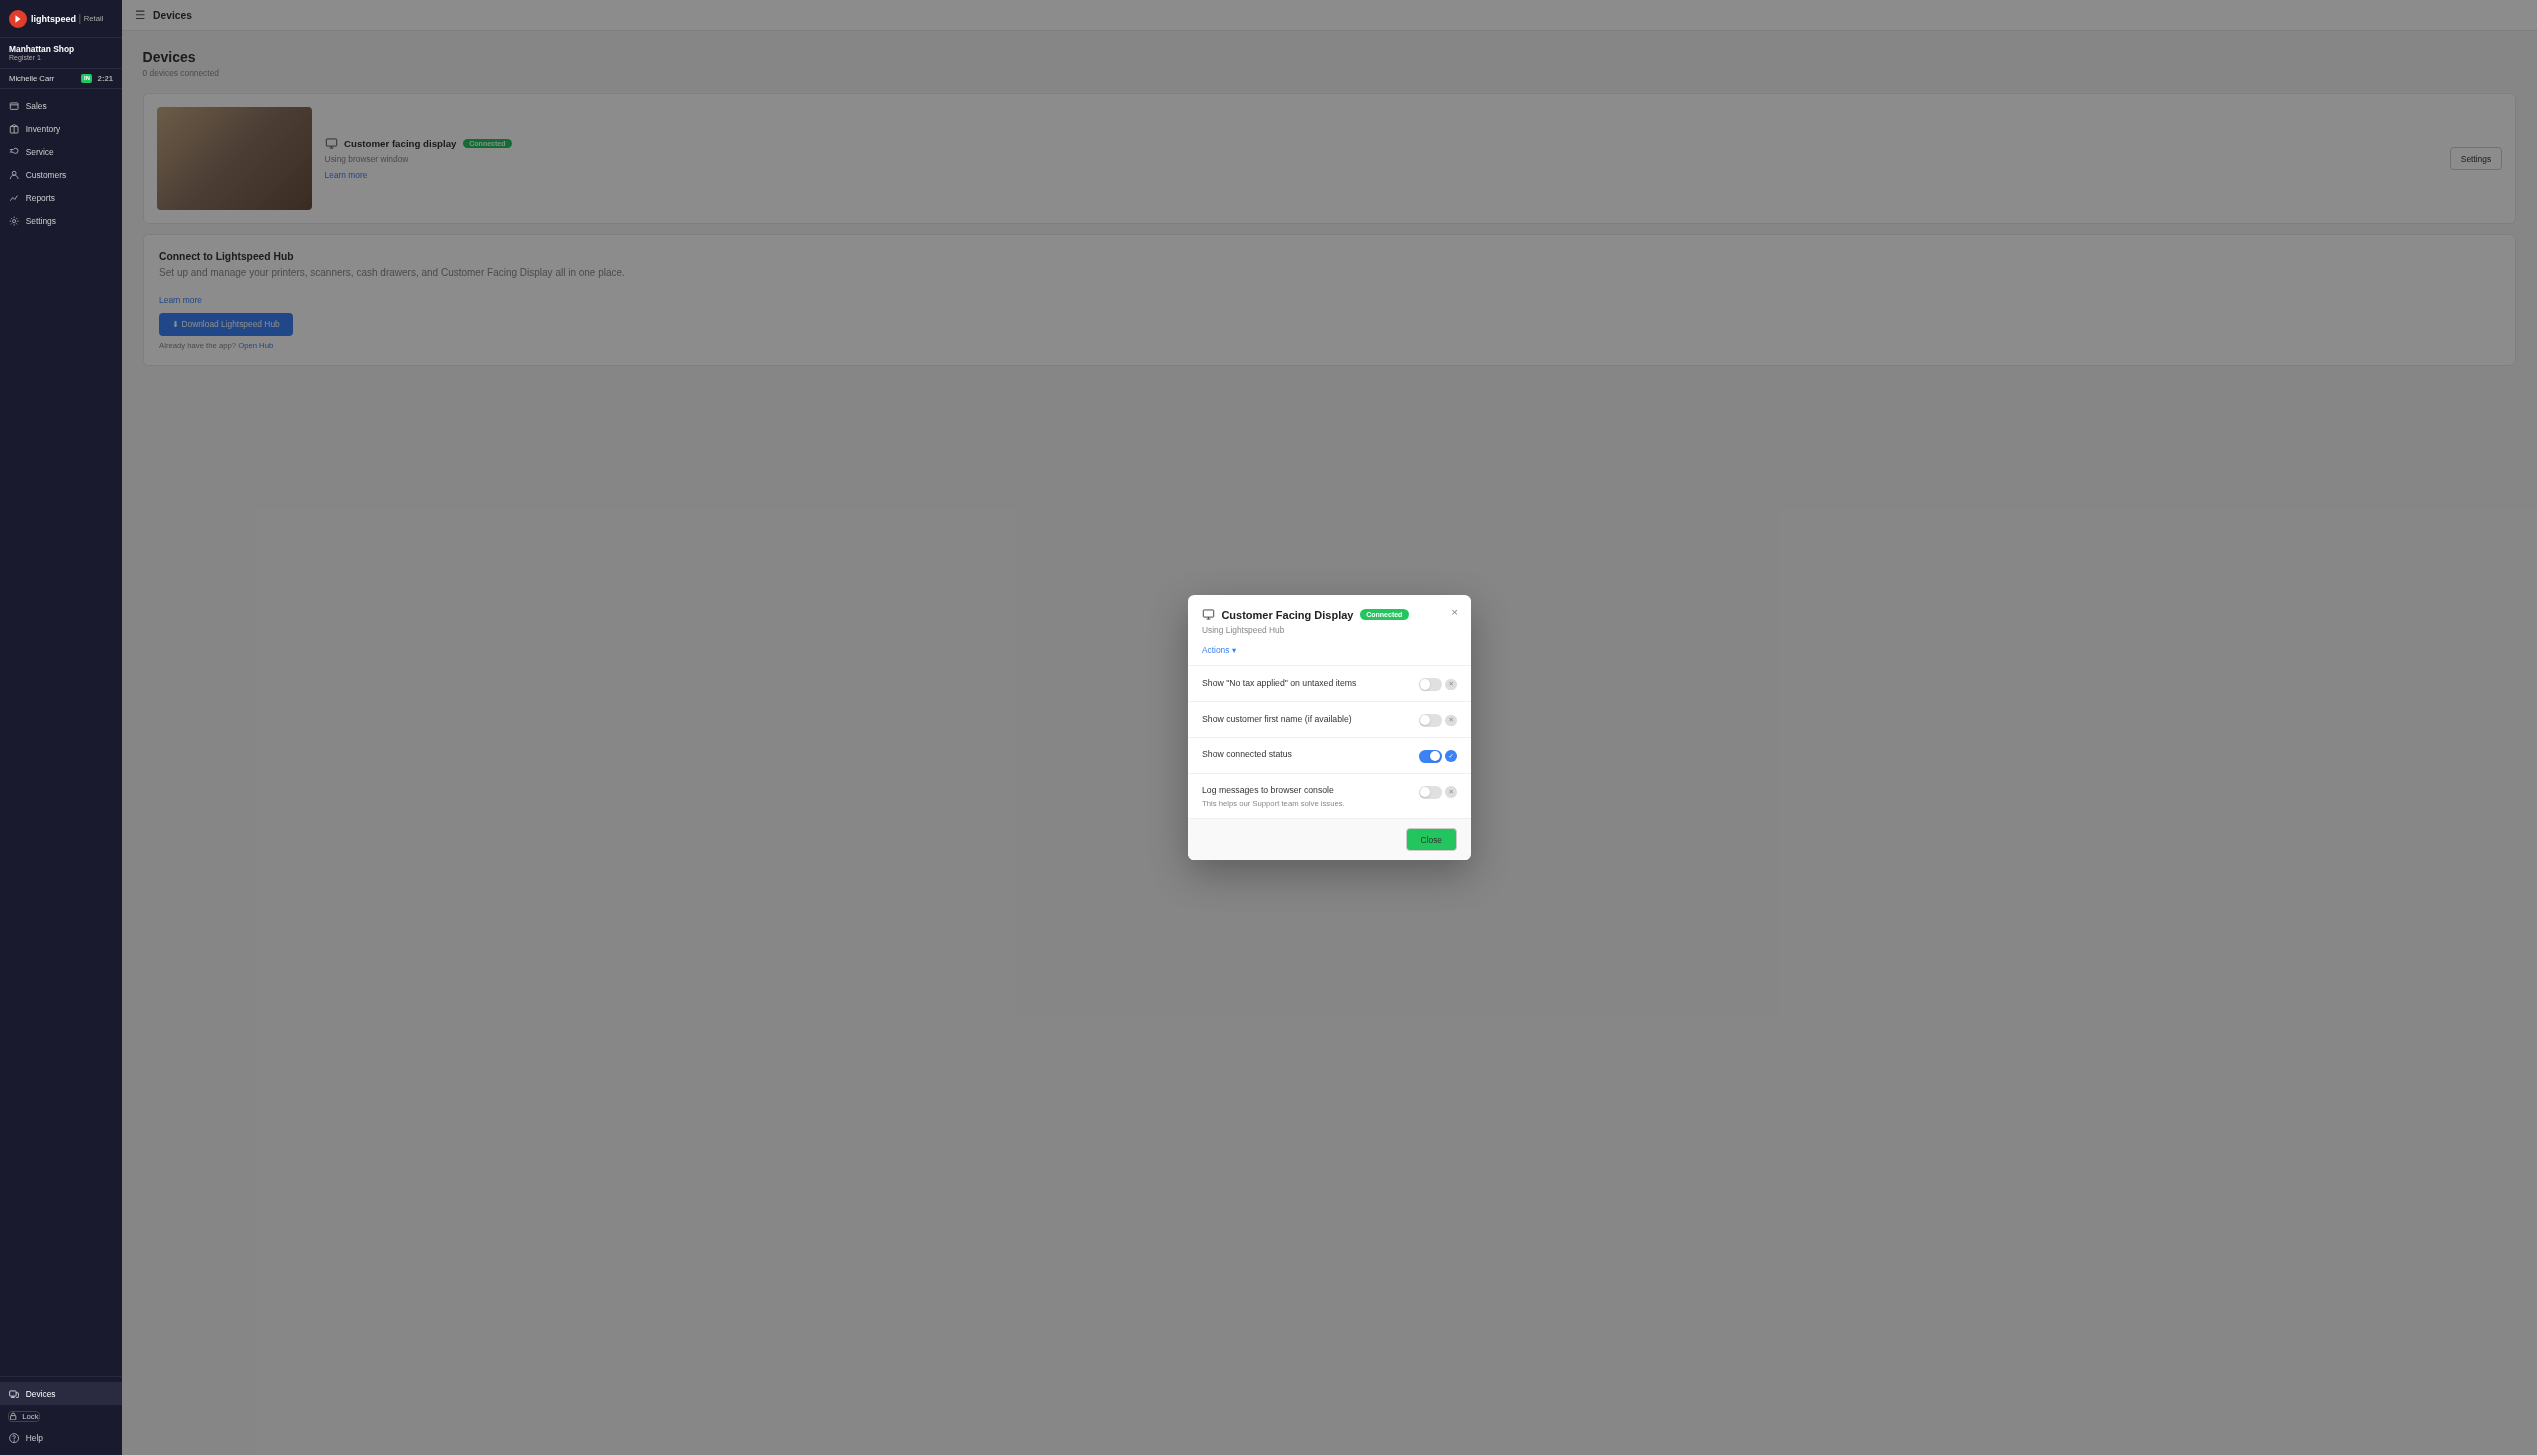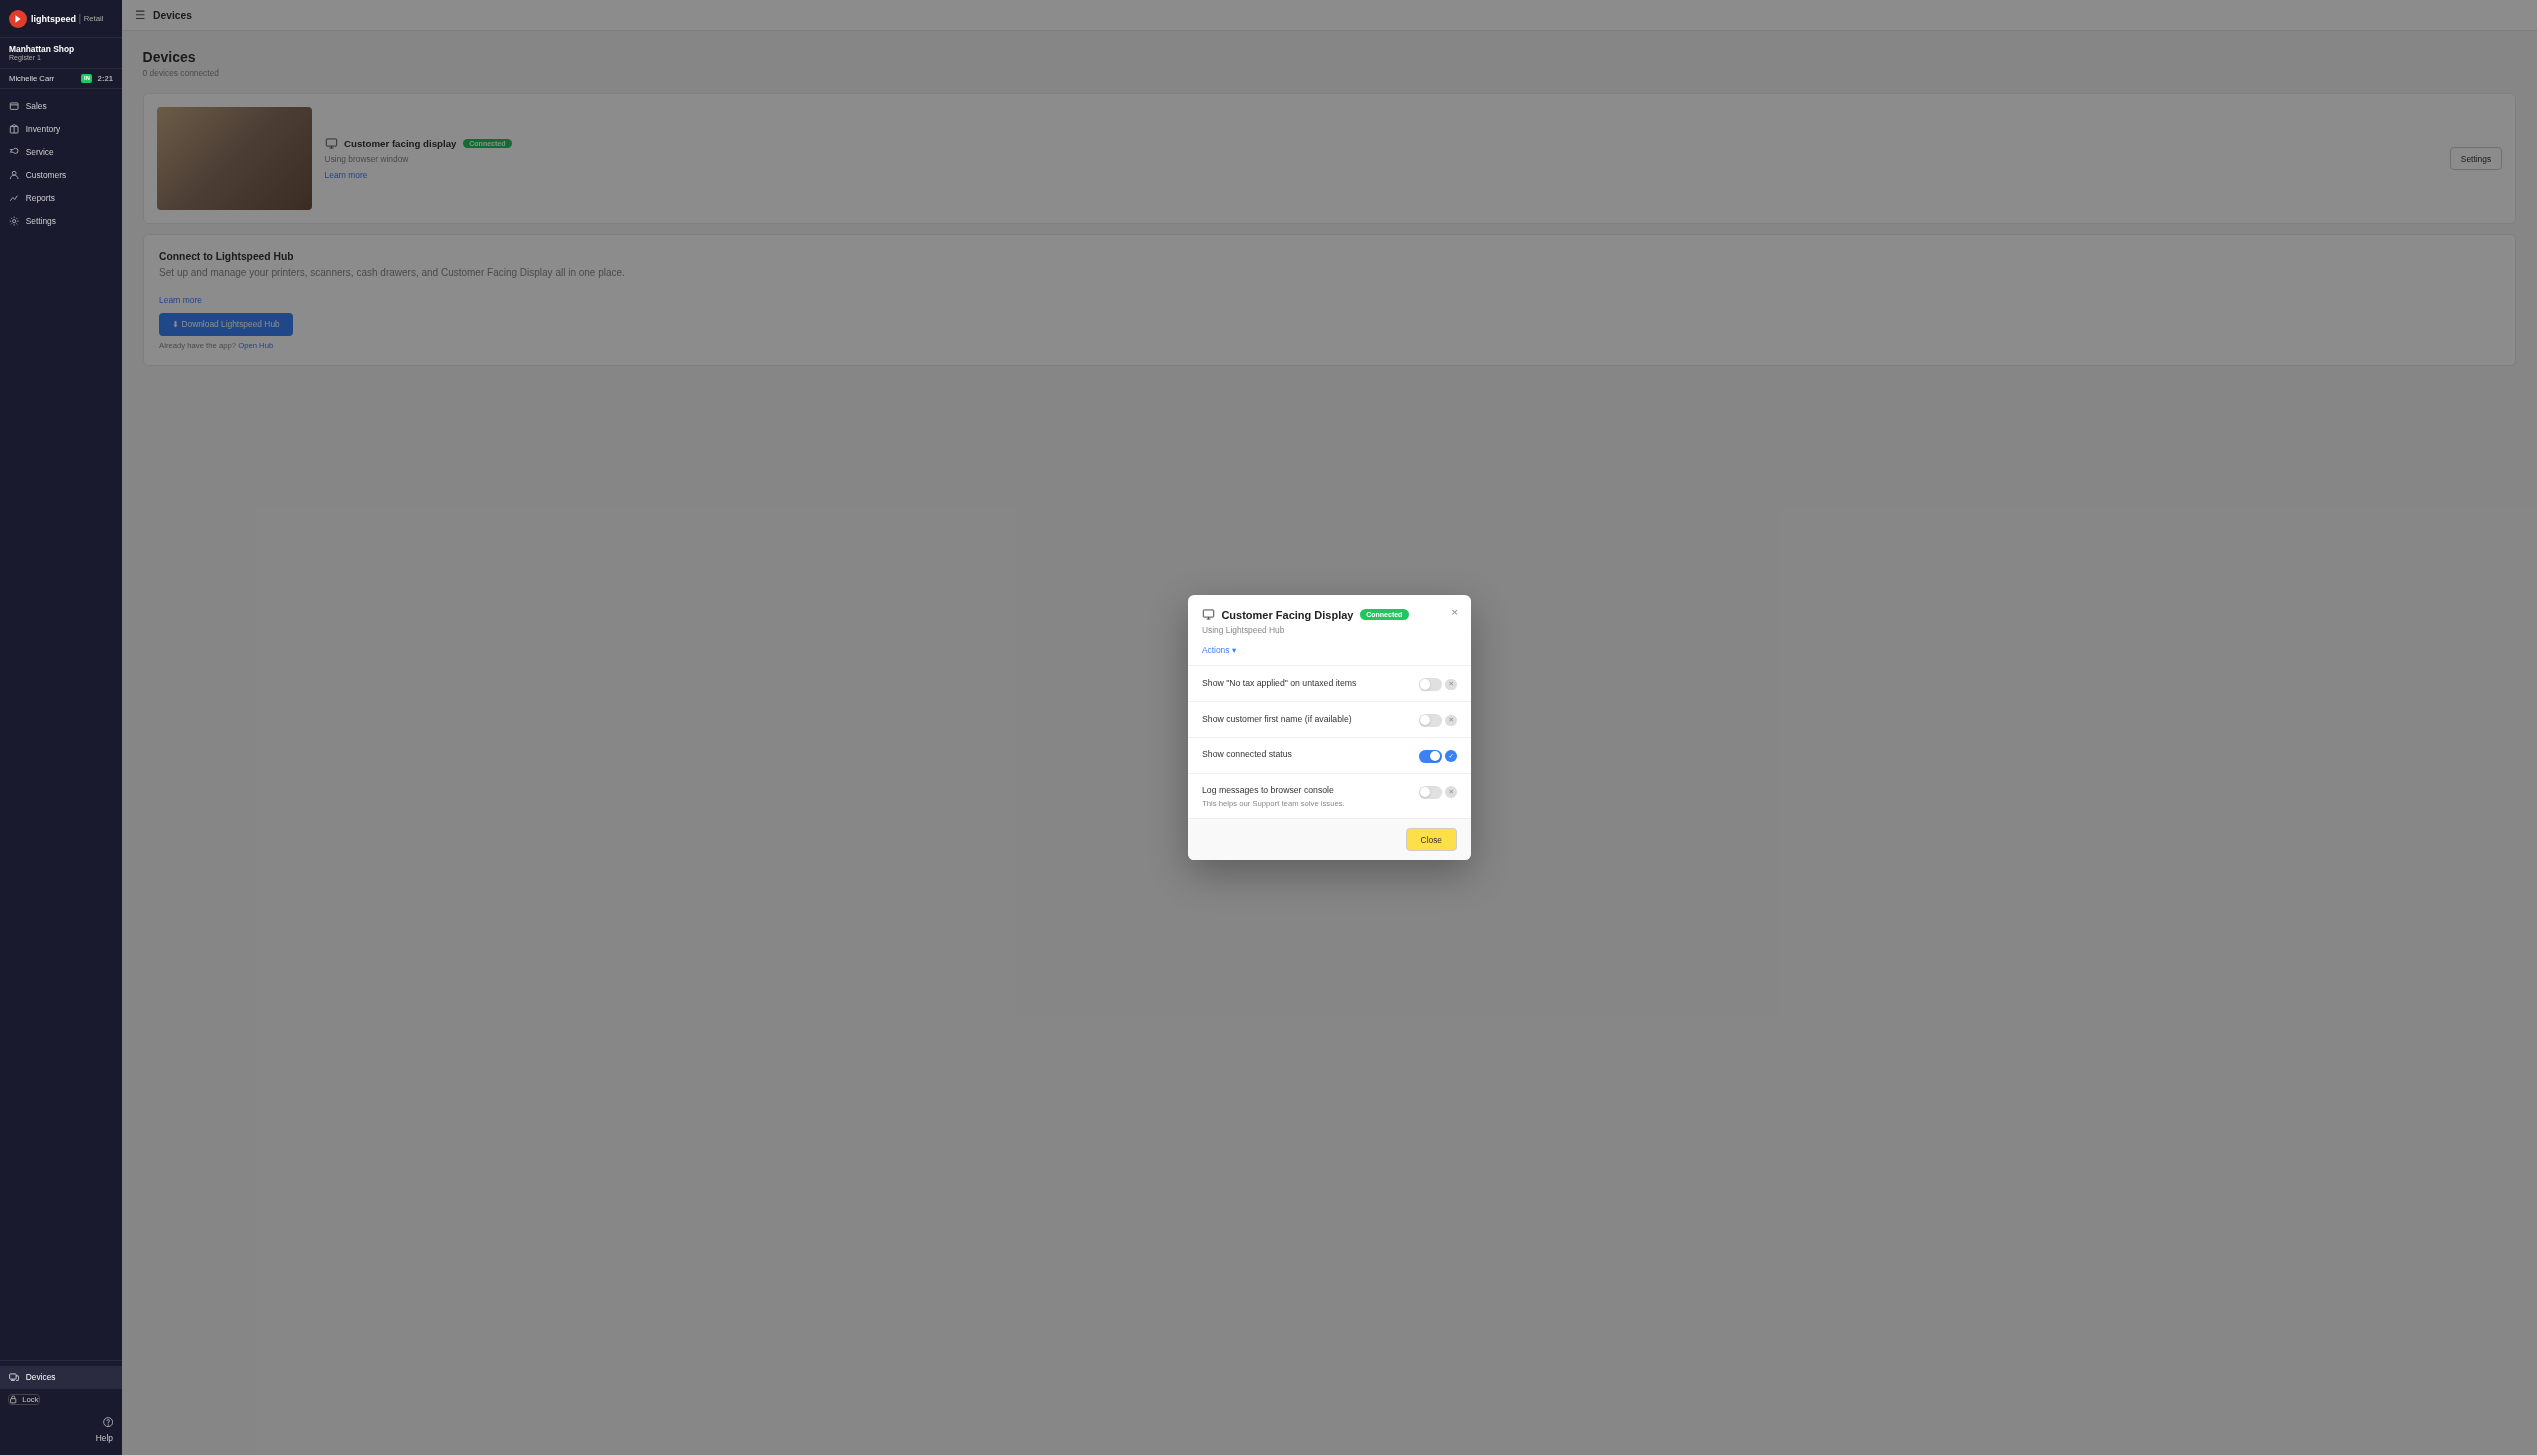--- a/index.html
+++ b/index.html
@@ -119,27 +119,26 @@
       padding: 0;
       border: 0.6px solid #444;
       border-radius: 3.9px;
       cursor: pointer;
       color: #ccc;
       font-size: 7.7px;
       background: transparent;
     }
     .help-item {
       display: flex;
-      align-items: flex-end;
+      align-items: flex-start;
       padding: 6.4px 9px;
       gap: 6.4px;
       cursor: pointer;
       color: #ccc;
       font-size: 8.4px;
-      flex-direction: column;
     }
 
     
     .main {
       flex: 1;
       display: flex;
       flex-direction: column;
       background: #f5f5f5;
       overflow: hidden;
       position: relative;
@@ -438,21 +437,21 @@
       cursor: pointer;
     }
     .modal-footer {
       background: #f9f9f9;
       padding: 9px 14px;
       display: flex;
       justify-content: flex-end;
       border-top: 0.6px solid #eee;
     }
     .close-btn {
-      background: #fde047;
+      background: #22c55e;
       border: 0.6px solid #ccc;
       border-radius: 3.9px;
       padding: 5.2px 14px;
       font-size: 8.4px;
       cursor: pointer;
       color: #333;
     }
 
     
     .modal-wrapper {

